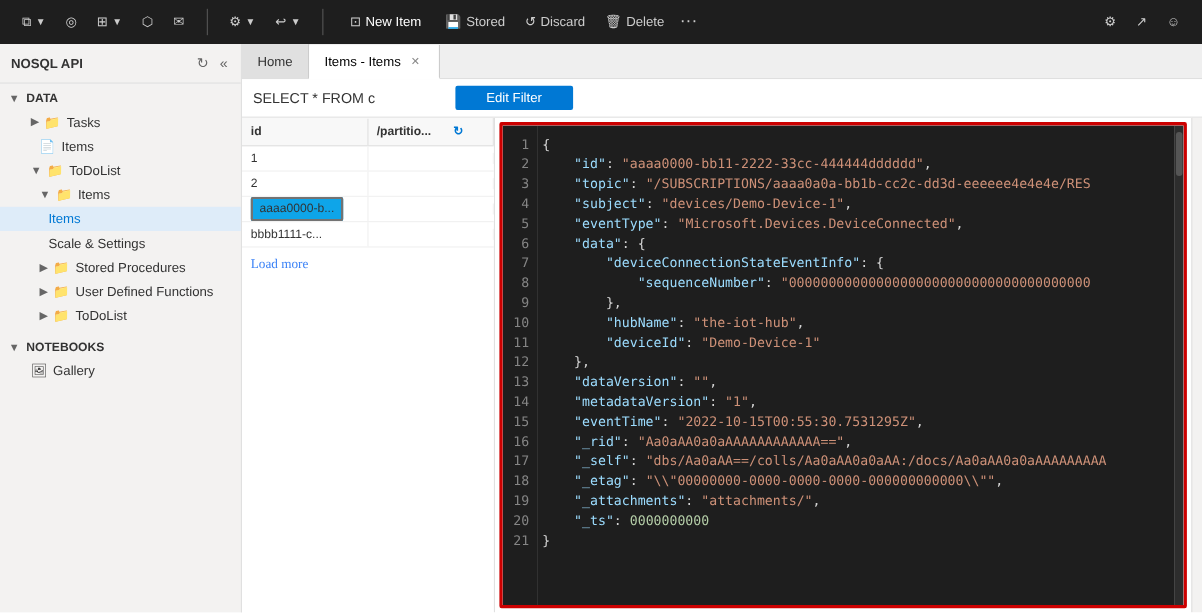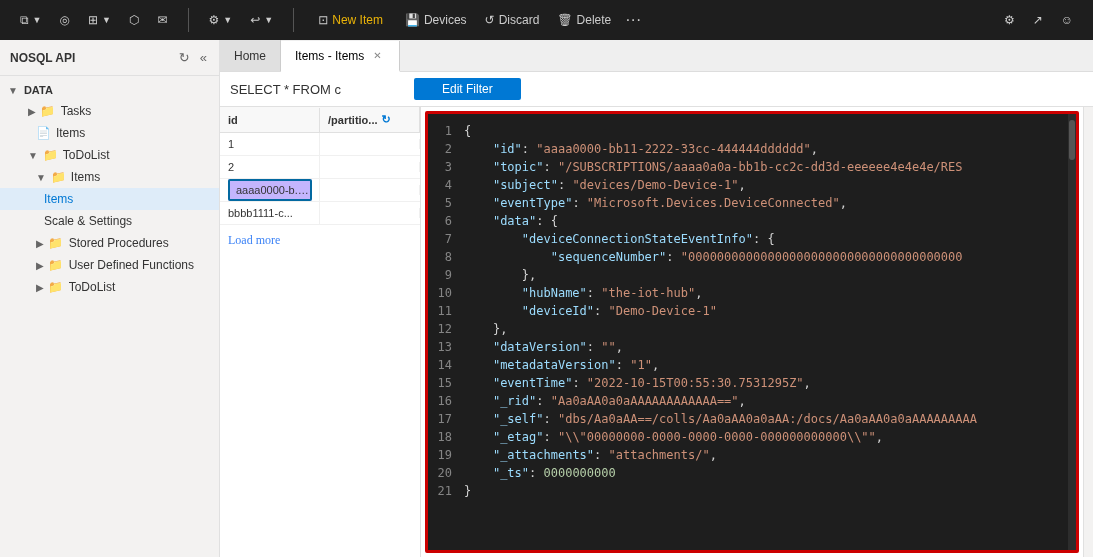--- a/index.html
+++ b/index.html
@@ -63,28 +63,28 @@
     .query-input { font-size: 13px; color: #333; background: none; border: none; outline: none; flex: 0 0 auto; }
     .edit-filter-btn {
       background: #0078d4; color: #fff; border: none; padding: 4px 28px; font-size: 12px;
       cursor: pointer; border-radius: 2px;
     }
 
     
     .data-panel { display: flex; flex: 1; overflow: hidden; }
 
     
-    .table-panel { width: 201px; border-right: 1px solid #e0e0e0; display: flex; flex-direction: column; flex-shrink: 0; overflow-y: auto; }
+    .table-panel { width: 230px; border-right: 1px solid #e0e0e0; display: flex; flex-direction: column; flex-shrink: 0; overflow-y: auto; }
     .table-header { display: flex; align-items: center; background: #f8f8f8; border-bottom: 1px solid #e0e0e0; }
     .col-header { padding: 6px 8px; font-size: 11px; font-weight: 600; color: #333; flex: 1; border-right: 1px solid #e0e0e0; }
-    .col-header-partition { display: flex; align-items: center; gap: 4px; }
+    .col-header-partition { display: flex; align-items: center; gap: 20px; }
     .refresh-icon { font-size: 11px; cursor: pointer; color: #0078d4; }
     .table-row { display: flex; align-items: center; border-bottom: 1px solid #f0f0f0; cursor: pointer; }
     .table-cell { padding: 5px 8px; font-size: 11px; color: #333; flex: 1; border-right: 1px solid #f0f0f0; white-space: nowrap; overflow: hidden; text-overflow: ellipsis; }
-    .table-cell-selected { background: #c4b5fd; border: 2px solid #0369a1; padding: 3px 6px; border-radius: 2px; font-size: 11px; }
+    .table-cell-selected { background: #0ea5e9; border: 2px solid #737373; padding: 3px 6px; border-radius: 2px; font-size: 11px; }
     .load-more { padding: 8px; text-align: left; color: #3b82f6; cursor: pointer; font-size: 12px; font-family: Liberation Serif, serif; }
 
     
     .json-panel { flex: 1; display: flex; flex-direction: column; overflow: hidden; position: relative; }
     .json-border { border: 3px solid #cc0000; margin: 4px; border-radius: 2px; flex: 1; display: flex; overflow: hidden; }
     .line-numbers { background: #1e1e1e; padding: 8px 4px; color: #858585; font-size: 12px; font-family: 'Consolas', monospace; text-align: right; min-width: 32px; line-height: 1.5; overflow: hidden; }
     .line-num { padding: 0 4px; }
     .json-content { background: #1e1e1e; flex: 1; padding: 8px 4px; overflow: auto; font-family: 'Consolas', monospace; font-size: 12px; line-height: 1.5; }
     .json-line { white-space: pre; }
     .j-brace { color: #d4d4d4; }
@@ -131,25 +131,25 @@
     </button>
     <button class="toolbar-btn">
       <span>↩</span>
       <span style="font-size:9px;">▼</span>
     </button>
   </div>
   <div class="toolbar-sep"></div>
   <div class="toolbar-group">
     <button class="toolbar-btn-primary">
       <span style="color:#ccc;">⊡</span>
-      <span style="color:#eab308;">New Item</span>
+      <span style="color:#ffffff;">New Item</span>
     </button>
     <button class="toolbar-btn">
       <span>💾</span>
-      <span>Devices</span>
+      <span>Stored</span>
     </button>
     <button class="toolbar-btn">
       <span>↺</span>
       <span>Discard</span>
     </button>
     <button class="toolbar-btn">
       <span>🗑</span>
       <span>Delete</span>
     </button>
     <button class="toolbar-more">···</button>
@@ -221,20 +221,30 @@
         <span>📁</span>
         <span>User Defined Functions</span>
       </div>
       <div class="sidebar-item sidebar-item-indent2">
         <span class="chevron chevron-right"></span>
         <span>📁</span>
         <span>ToDoList</span>
       </div>
     </div>
 
+    <div class="sidebar-section">
+      <div class="sidebar-section-header">
+        <span class="chevron chevron-open"></span>
+        <span>NOTEBOOKS</span>
+      </div>
+      <div class="sidebar-item sidebar-item-indent1">
+        <span>🖼</span>
+        <span>Gallery</span>
+      </div>
+    </div>
   </div>
 
   <div class="content-area">
 
     <div class="tab-bar">
       <div class="tab">
         <span>Home</span>
       </div>
       <div class="tab active">
         <span>Items - Items</span>

